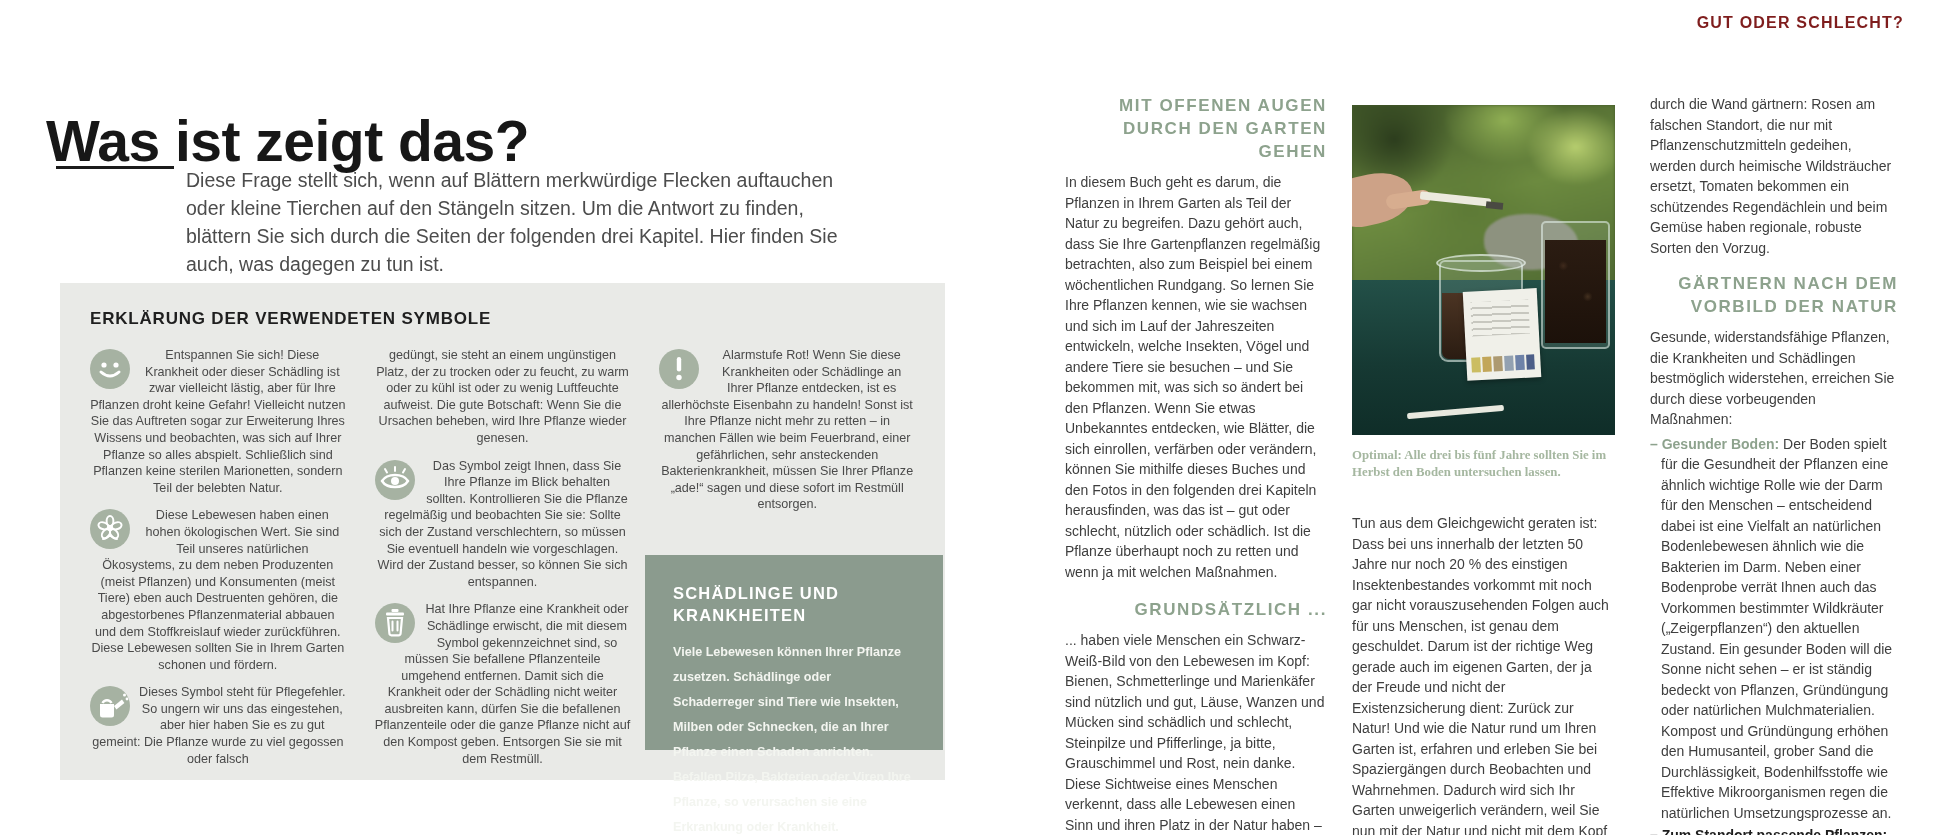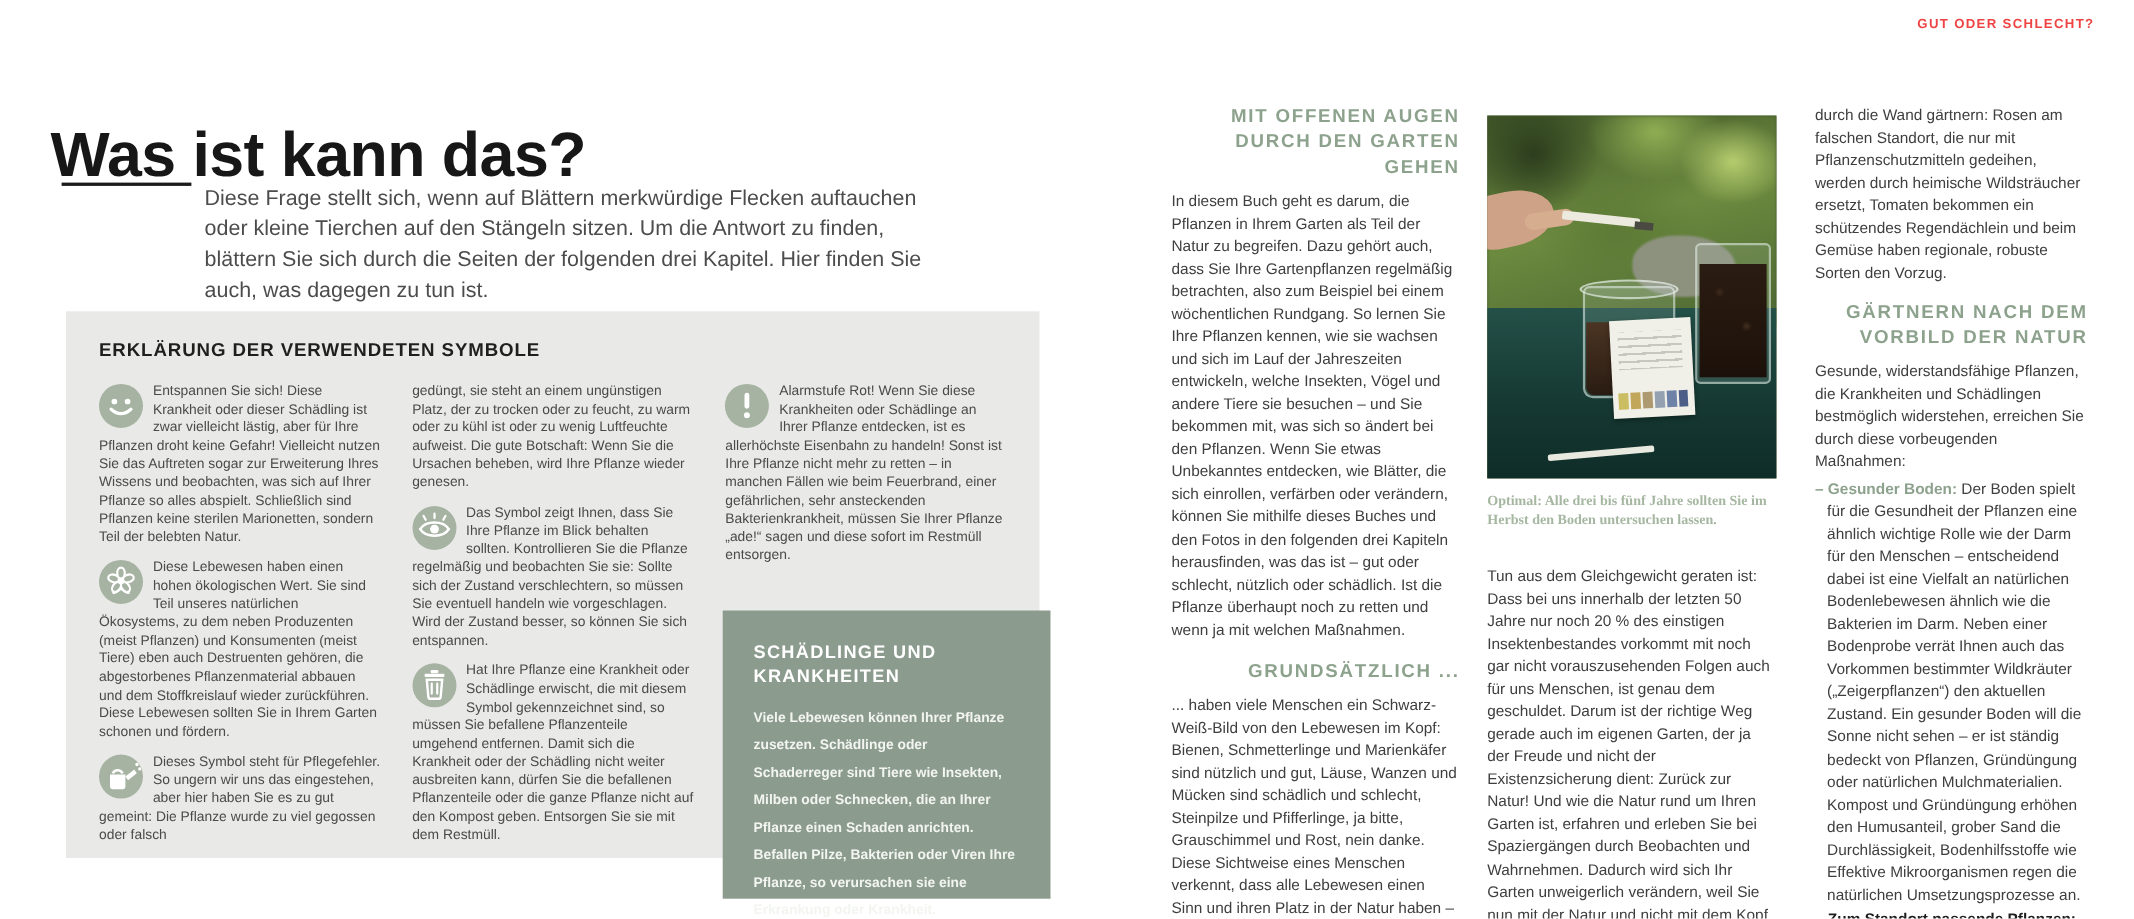--- a/index.html
+++ b/index.html
@@ -21,40 +21,40 @@
     position:absolute;left:186px;top:146px;width:678px;
     font-size:19.5px;line-height:28px;color:#4c4c4c;
   }
   .gray-box{
     position:absolute;left:60px;top:283px;width:885px;height:497px;
     background:#e9eae7;box-sizing:border-box;padding:26px 30px 20px 30px;
   }
   .gray-box h2{
     margin:0 0 18px 0;font-size:17px;font-weight:700;letter-spacing:0.8px;color:#1f1f1f;
   }
-  .sym-cols{display:flex;gap:29px;}
+  .sym-cols{display:flex;gap:29px;text-align:center;}
   .sym-col{width:256px;}
   .sym-para{margin:0 0 11px 0;font-size:12.6px;line-height:16.6px;color:#4a4a4a;}
   .sym-icon{
     float:left;width:40px;height:40px;border-radius:50%;background:#a6b2a2;
     margin:2px 9px 3px 0;display:flex;align-items:center;justify-content:center;
   }
   .green-box{
-    position:absolute;left:645px;top:555px;width:298px;height:262px;
-    background:#8b9b8e;box-sizing:border-box;padding:27px 28px;z-index:3;margin-left:12px;
+    position:absolute;left:645px;top:555px;width:298px;height:195px;
+    background:#8b9b8e;box-sizing:border-box;padding:27px 28px;z-index:3;
   }
   .green-box h3{
     margin:0 0 14px 0;color:#ffffff;font-size:16.5px;line-height:22px;
     letter-spacing:1.2px;font-weight:700;
   }
   .green-box p{margin:0;color:#f3f5f0;font-size:12.6px;line-height:25px;font-weight:600;}
   
   .running-head{
     position:absolute;top:14px;right:36px;
-    font-size:12px;font-weight:700;letter-spacing:1.2px;color:#ef4444;
+    font-size:16px;font-weight:700;letter-spacing:1.2px;color:#7f1d1d;
   }
   .rcol{position:absolute;}
   .rcol1{left:1065px;top:94px;width:262px;}
   .rcol2{left:1352px;top:105px;width:263px;}
   .rcol3{left:1650px;top:94px;width:248px;}
   .rhead{margin:0 0 9px 0;font-size:17px;line-height:23px;font-weight:700;letter-spacing:1.6px;color:#8da28d;text-align:right;}
   .rhead2{margin:16px 0 9px 0;}
   .rbody{margin:0 0 14px 0;font-size:14px;line-height:20.5px;color:#3e3e3e;}
   .caption{margin:12px 0 0 0;font-size:12.8px;line-height:17px;color:#a5b7a0;font-weight:600;font-family:Liberation Serif, serif;}
   .rcol2 .after-photo{margin-top:32px;}
@@ -106,21 +106,21 @@
   .ph-card-lines{position:absolute;left:10%;top:12%;right:12%;height:38%;
     background:repeating-linear-gradient(180deg, rgba(0,0,0,0) 0 5px, #c7c7bf 5px 7px);}
   .ph-chart{position:absolute;left:7%;right:7%;bottom:9%;height:17%;display:flex;gap:2px;}
   .ph-chart div{flex:1;}
   .ph-strip{position:absolute;left:21%;bottom:6%;width:37%;height:1.9%;
     background:#e8e9df;transform:rotate(-5deg);border-radius:2px;}
 </style>
 </head>
 <body>
 
-<h1 class="title">Was ist kann das?</h1>
+<h1 class="title">Was ist zeigt das?</h1>
 <div class="intro-dash"></div>
 <p class="intro">Diese Frage stellt sich, wenn auf Blättern merkwürdige Flecken auftauchen oder kleine Tierchen auf den Stängeln sitzen. Um die Antwort zu finden, blättern Sie sich durch die Seiten der folgenden drei Kapitel. Hier finden Sie auch, was dagegen zu tun ist.</p>
 
 <section class="gray-box">
   <h2>ERKLÄRUNG DER VERWENDETEN SYMBOLE</h2>
   <div class="sym-cols">
 
     <div class="sym-col">
       <p class="sym-para">
         <span class="sym-icon">

